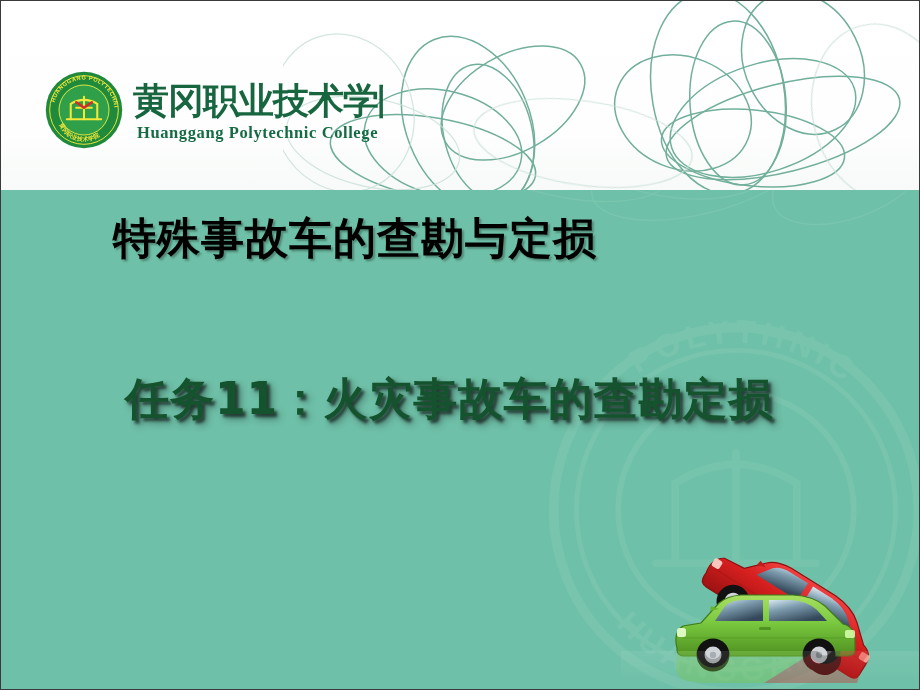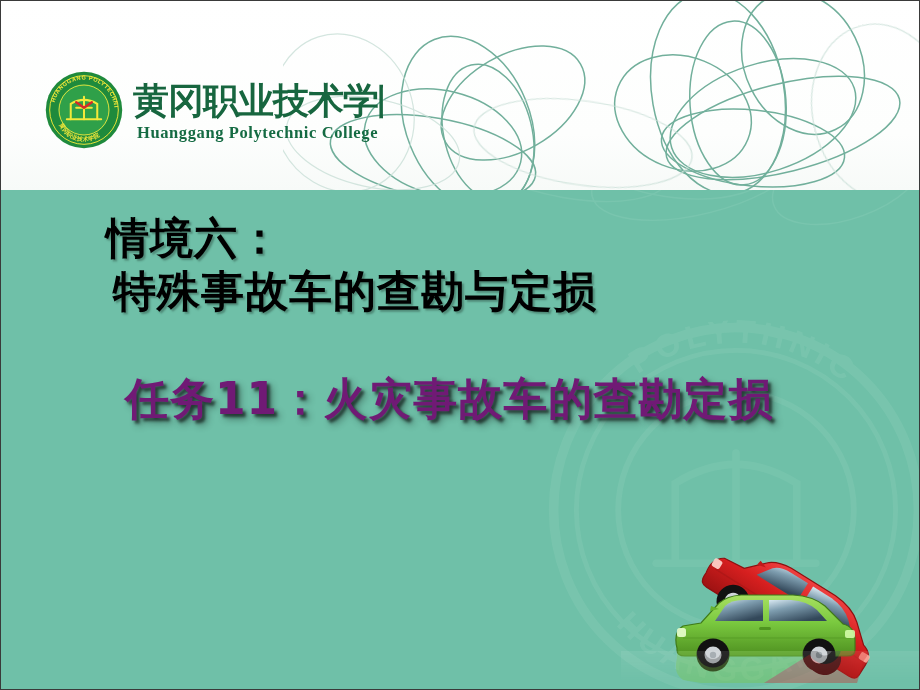--- a/index.html
+++ b/index.html
@@ -102,21 +102,21 @@
     letter-spacing:1px;
     text-shadow:2px 2px 2px rgba(40,70,60,0.45);
     white-space:nowrap;
   }
   #title-line-1 { margin-left:105px; }
   #title-line-2 { margin-left:112px; }
 
   #subtitle {
     position:absolute;
     left:124px; top:185px;
-    color:#701a75;
+    color:#14532d;
     font-weight:700;
     font-size:44px;
     line-height:1.1;
     letter-spacing:1px;
     white-space:nowrap;
     text-shadow:
        3px 3px 3px rgba(25,40,35,0.80),
        5px 5px 7px rgba(25,40,35,0.45);
   }
 
@@ -224,21 +224,20 @@
         <textPath href="#wmBot" startOffset="22%">HUANGGANG</textPath>
       </text>
       <g stroke="#8fd0ba" stroke-width="4" fill="none" stroke-linecap="round" opacity="0.8">
         <path d="M68,128 L68,86 Q100,66 132,86 L132,128"></path>
         <line x1="58" y1="128" x2="142" y2="128"></line>
         <line x1="100" y1="70" x2="100" y2="128"></line>
       </g>
     </svg>
 
     <div id="title-block">
-      <div class="title-line" id="title-line-1">情境六：</div>
       <div class="title-line" id="title-line-2">特殊事故车的查勘与定损</div>
     </div>
 
     <div id="subtitle">任务11：火灾事故车的查勘定损</div>
 
     <div id="cars">
       <svg viewBox="0 0 300 170">
         <defs>
           <linearGradient id="redGrad" x1="0" y1="0" x2="0" y2="1">
             <stop offset="0%" stop-color="#ef4040"></stop>

